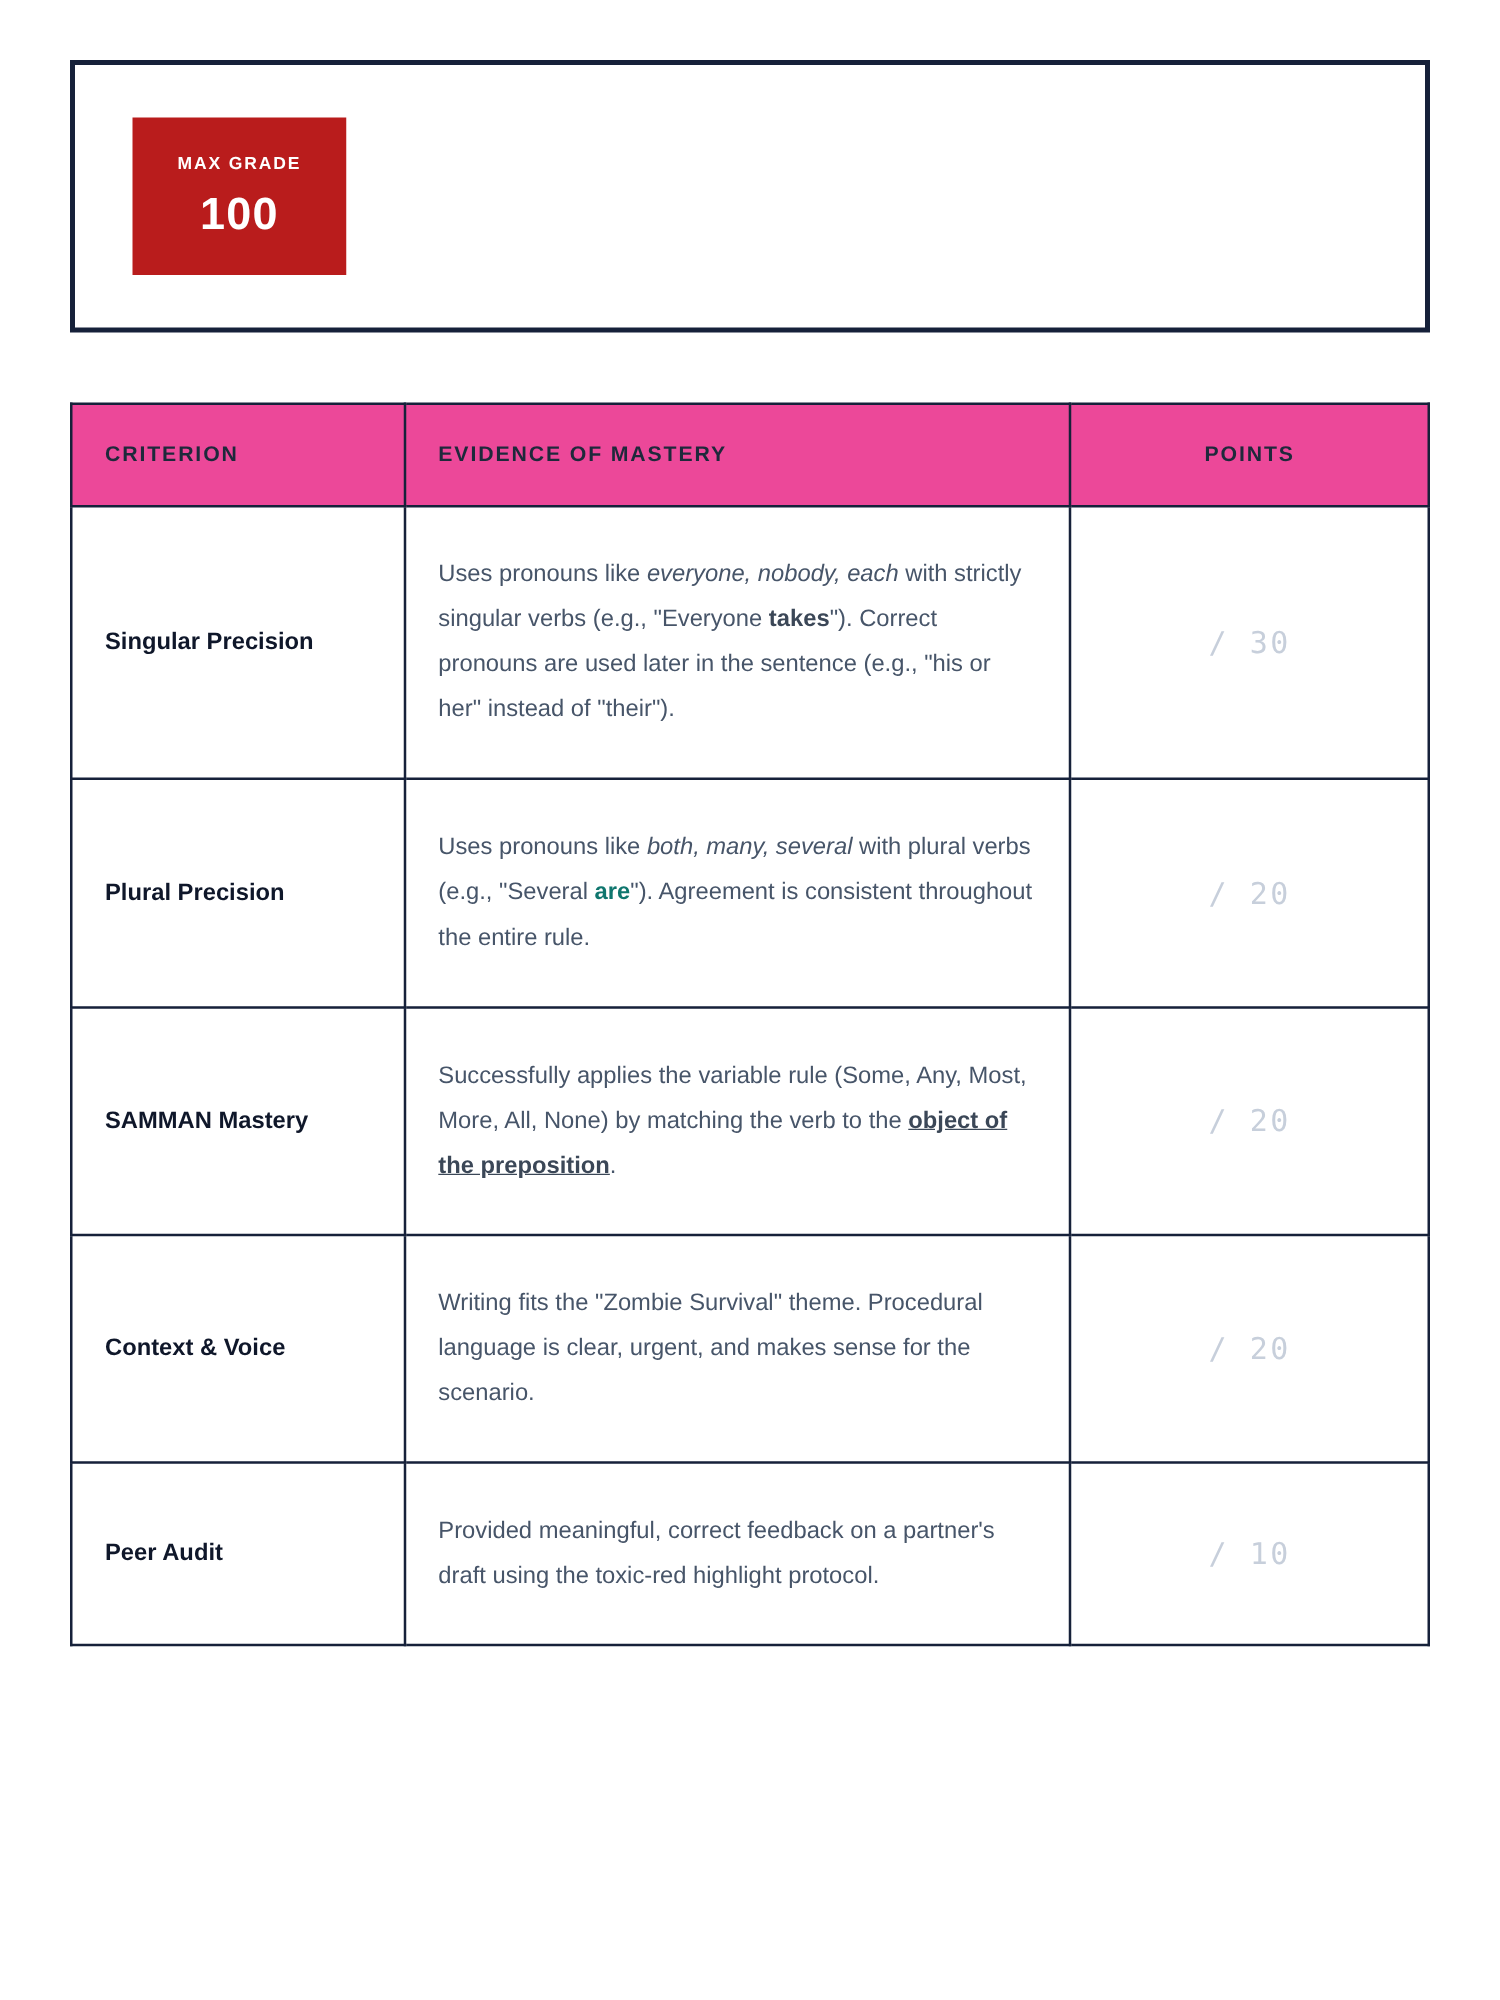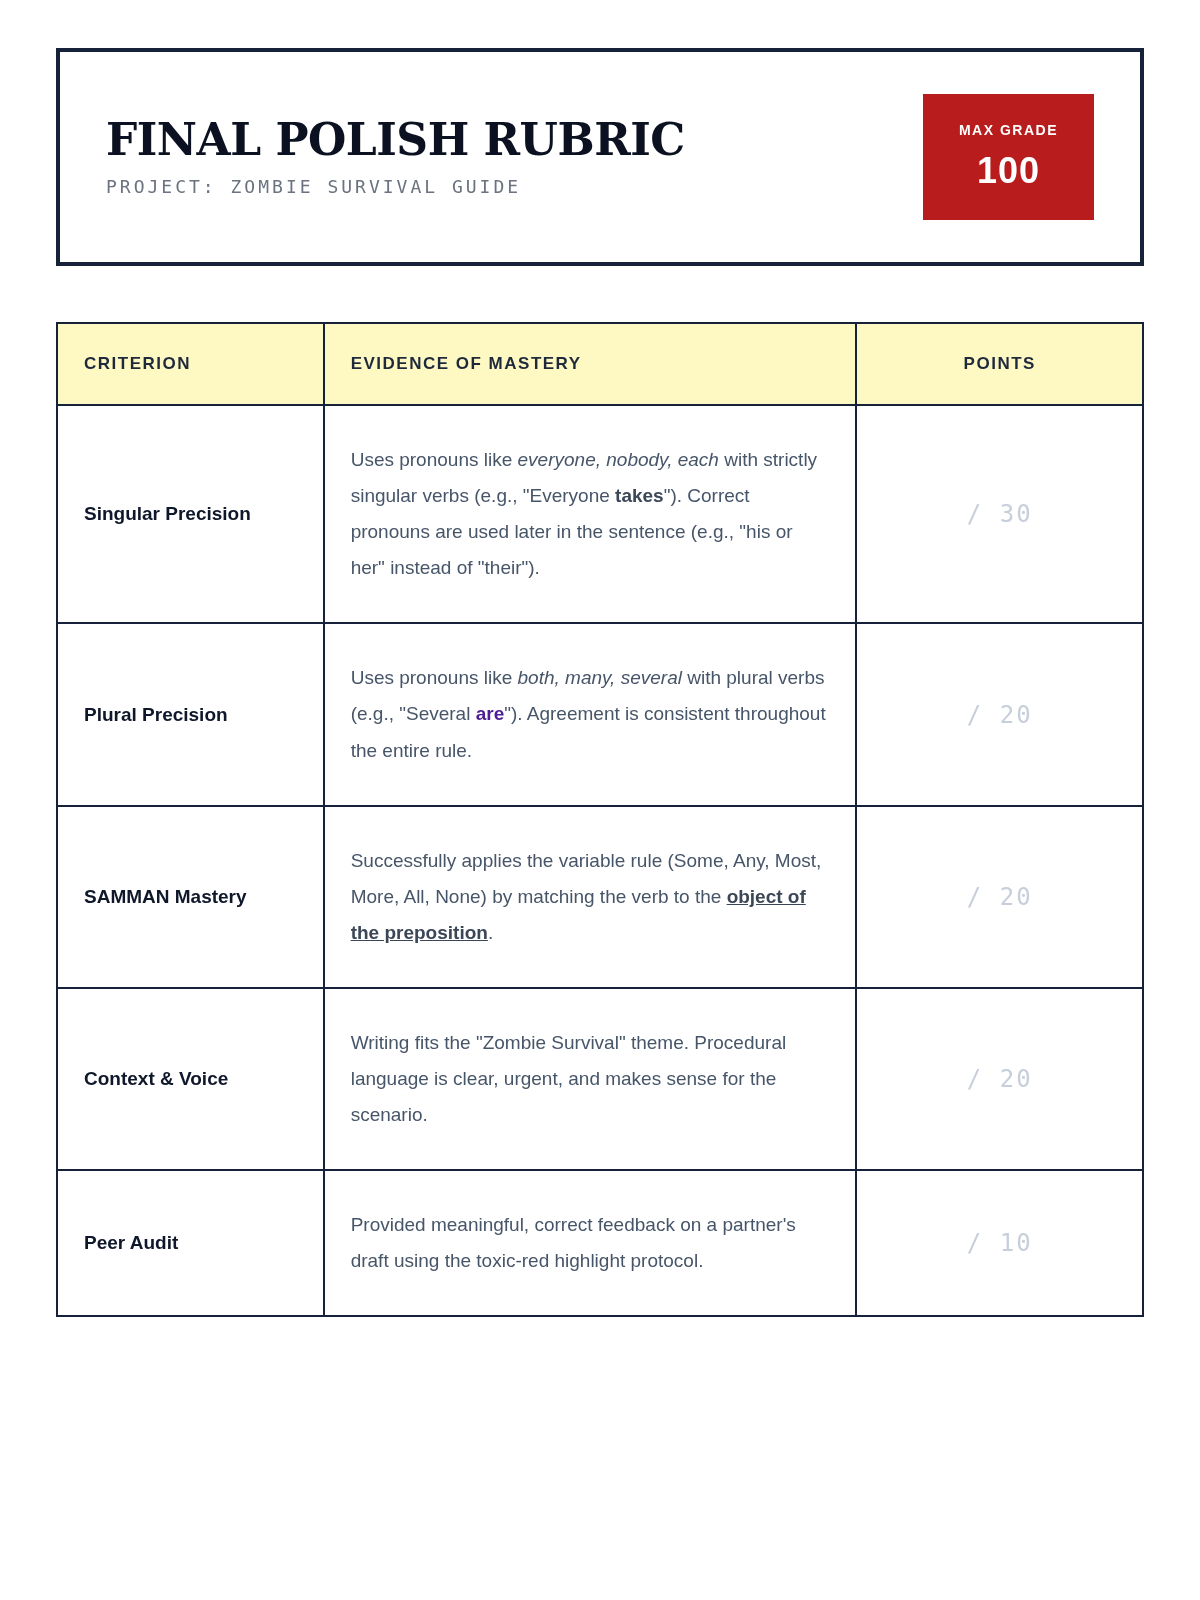--- a/index.html
+++ b/index.html
@@ -60,21 +60,21 @@
   table.rubric {
     margin-top: 56px;
     width: 100%;
     border-collapse: collapse;
     border: 2px solid #16213a;
   }
   table.rubric th, table.rubric td {
     border: 2px solid #16213a;
   }
   table.rubric th {
-    background: #fef9c3;
+    background: #ec4899;
     text-align: left;
     padding: 30px 26px;
     font-size: 17px;
     font-weight: 700;
     letter-spacing: 1.5px;
     color: #1e293b;
   }
   table.rubric th.col-points { text-align: center; }
   table.rubric td {
     padding: 36px 26px;
@@ -119,24 +119,20 @@
     line-height: 36px;
   }
   .people-icon { width: 36px; height: 36px; flex: 0 0 auto; }
 </style>
 </head>
 <body>
 
 <div class="page">
 
   <div class="header-box">
-    <div>
-      <div class="title">FINAL POLISH RUBRIC</div>
-      <div class="subtitle">PROJECT: ZOMBIE SURVIVAL GUIDE</div>
-    </div>
     <div class="max-grade-box">
       <div class="max-grade-label">MAX GRADE</div>
       <div class="max-grade-value">100</div>
     </div>
   </div>
 
   <table class="rubric">
     <colgroup>
       <col style="width: 267px">
       <col style="width: 534px">
@@ -150,21 +146,21 @@
       </tr>
     </thead>
     <tbody>
         <tr>
           <td class="cell-criterion">Singular Precision</td>
           <td class="cell-evidence"><span>Uses pronouns like </span><span style="font-style: italic;">everyone, nobody, each</span><span> with strictly singular verbs (e.g., "Everyone </span><span style="font-weight: 700; color: rgb(59, 71, 87);">takes</span><span>"). Correct pronouns are used later in the sentence (e.g., "his or her" instead of "their").</span></td>
           <td class="cell-points">/ 30</td>
         </tr>
         <tr>
           <td class="cell-criterion">Plural Precision</td>
-          <td class="cell-evidence"><span>Uses pronouns like </span><span style="font-style: italic;">both, many, several</span><span> with plural verbs (e.g., "Several </span><span style="font-weight: 700; color: #4c1d95;">are</span><span>"). Agreement is consistent throughout the entire rule.</span></td>
+          <td class="cell-evidence"><span>Uses pronouns like </span><span style="font-style: italic;">both, many, several</span><span> with plural verbs (e.g., "Several </span><span style="font-weight: 700; color: #0f766e;">are</span><span>"). Agreement is consistent throughout the entire rule.</span></td>
           <td class="cell-points">/ 20</td>
         </tr>
         <tr>
           <td class="cell-criterion">SAMMAN Mastery</td>
           <td class="cell-evidence"><span>Successfully applies the variable rule (Some, Any, Most, More, All, None) by matching the verb to the </span><span style="font-weight: 700; color: rgb(59, 71, 87); text-decoration: underline;">object of the preposition</span><span>.</span></td>
           <td class="cell-points">/ 20</td>
         </tr>
         <tr>
           <td class="cell-criterion">Context &amp; Voice</td>
           <td class="cell-evidence"><span>Writing fits the "Zombie Survival" theme. Procedural language is clear, urgent, and makes sense for the scenario.</span></td>

